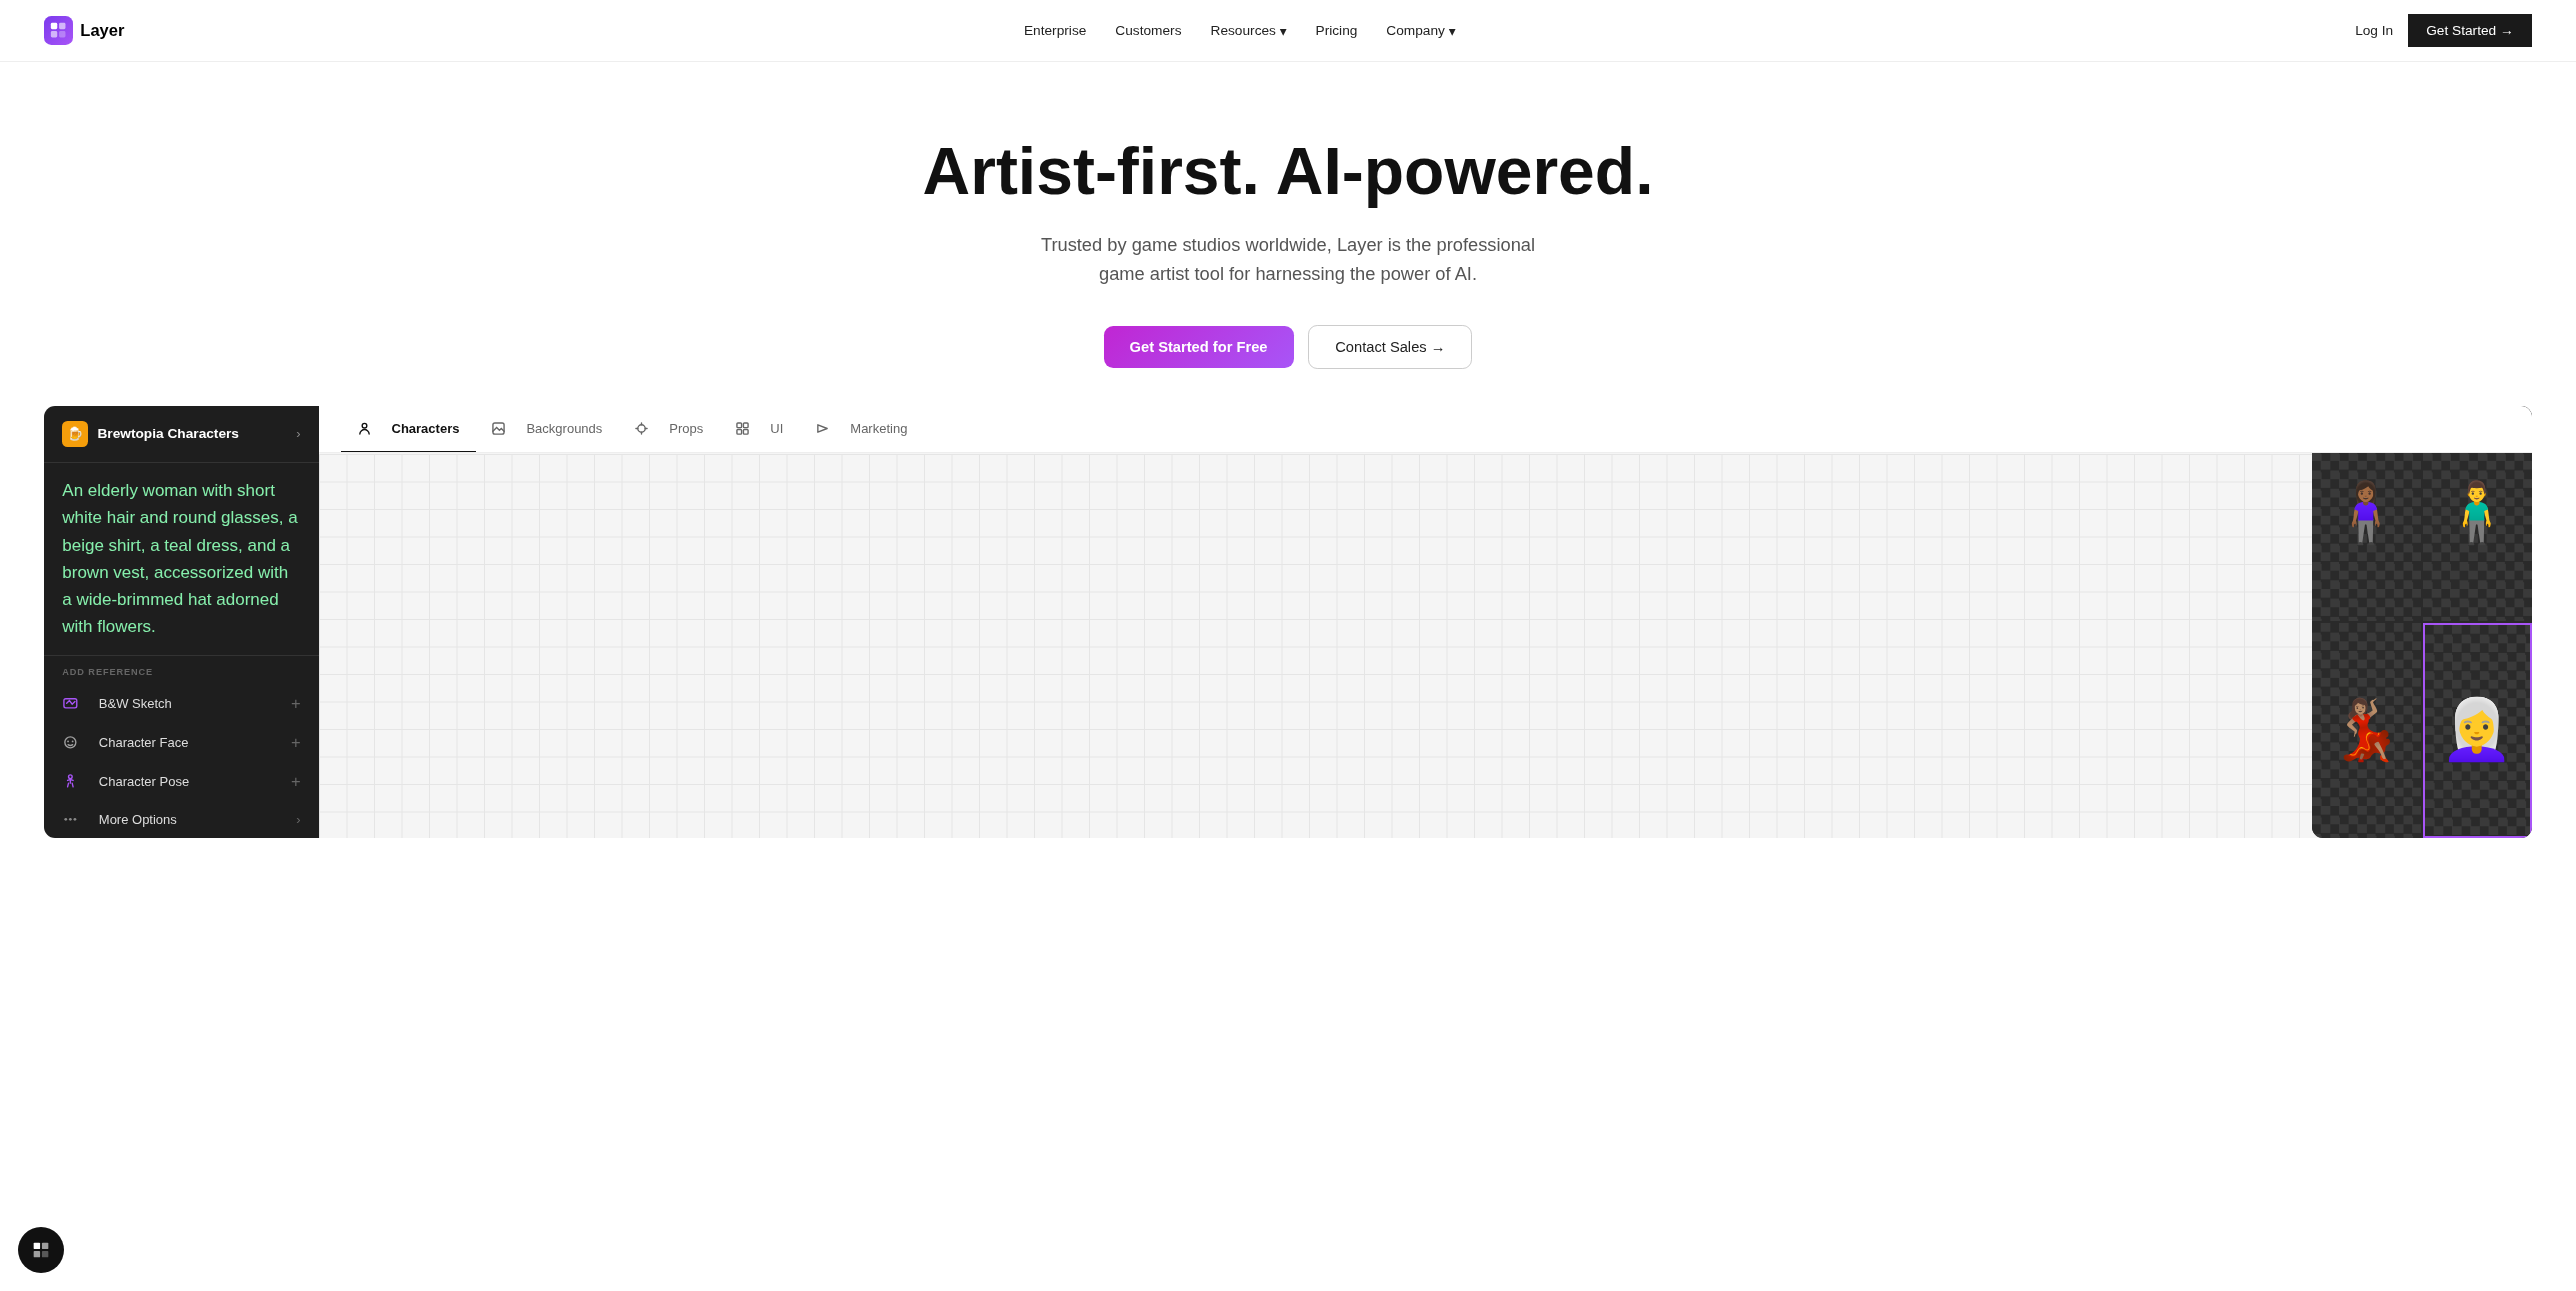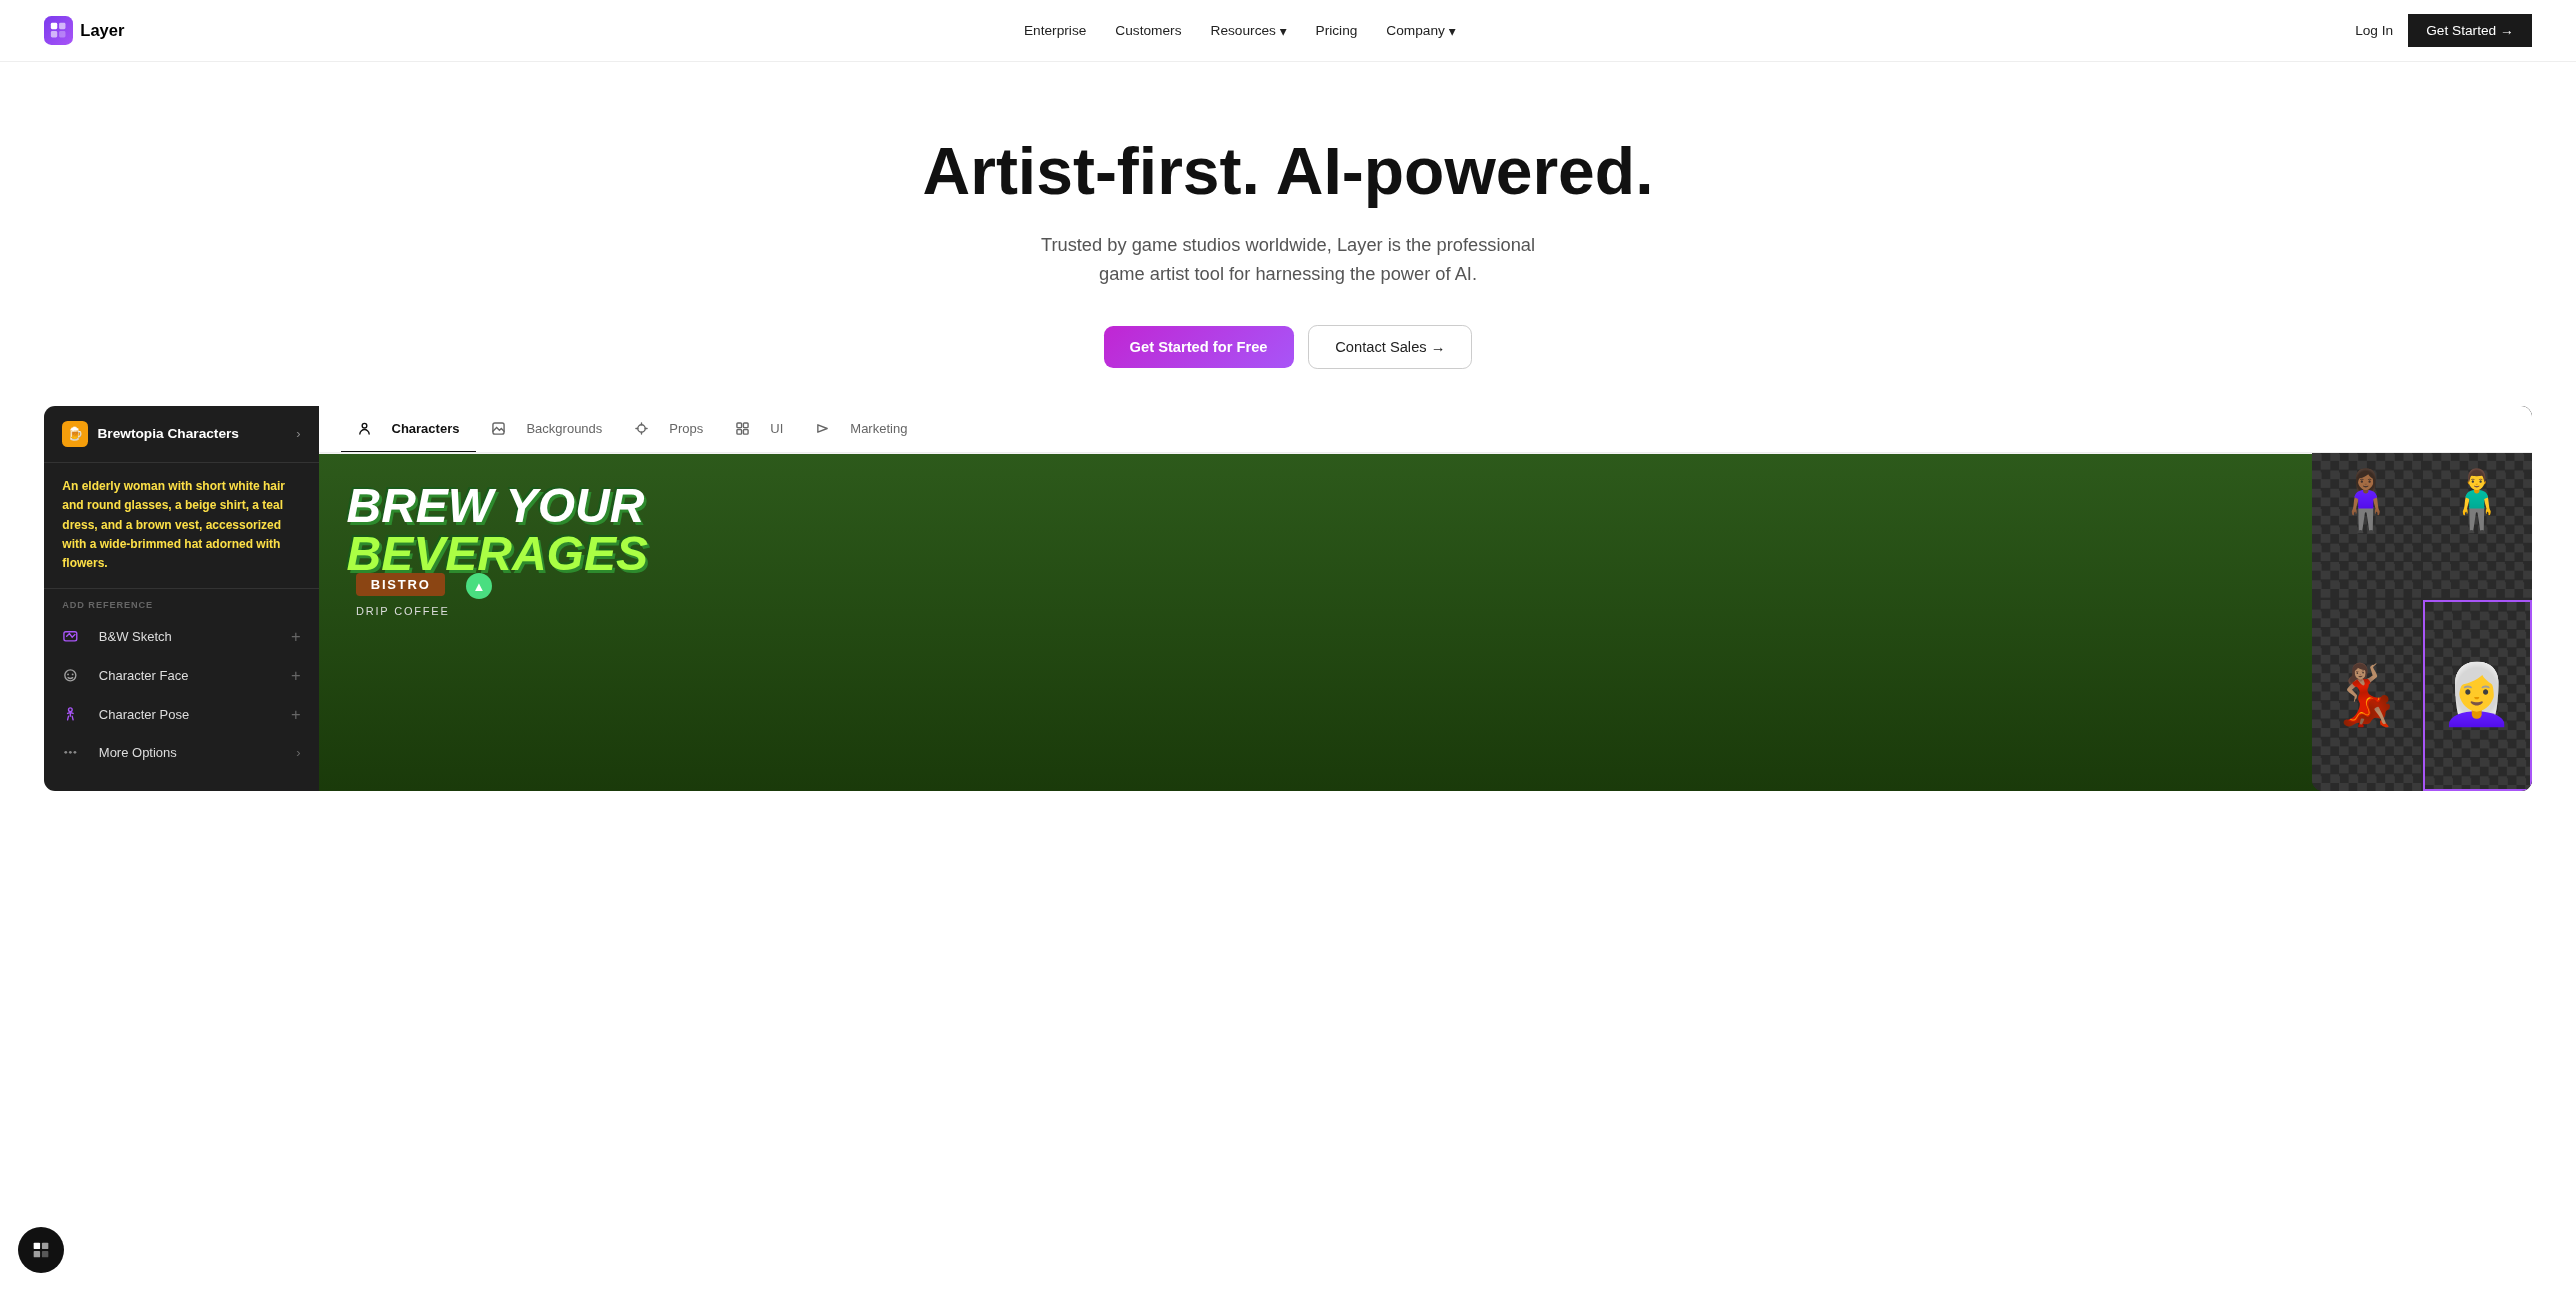--- a/index.html
+++ b/index.html
@@ -61,21 +61,21 @@
     }
     .sidebar-header-left { display: flex; align-items: center; gap: 9.2px; }
     .sidebar-project-icon {
       width: 26px; height: 26px; background: #f59e0b; border-radius: 5.5px;
       display: flex; align-items: center; justify-content: center; font-size: 13px;
     }
     .sidebar-title { font-size: 13.7px; font-weight: 600; }
     .sidebar-chevron { color: #888; font-size: 13px; }
 
     .sidebar-description {
-      padding: 14.7px 18.3px; font-size: 12px; color: #fde047; line-height: 1.6; border-bottom: 0.9px solid #333; font-weight: bold;
+      padding: 14.7px 18.3px; font-size: 17px; color: #86efac; line-height: 1.6; border-bottom: 0.9px solid #333;
     }
 
     .sidebar-section-label {
       padding: 11px 18.3px 7.3px; font-size: 9.2px; font-weight: 700; color: #666; letter-spacing: 0.9px; text-transform: uppercase;
     }
 
     .sidebar-item {
       display: flex; align-items: center; justify-content: space-between;
       padding: 10px 18.3px; cursor: pointer;
     }
@@ -315,30 +315,20 @@
         <span>UI</span>
       </div>
       <div class="tab-item">
         <svg width="13" height="13" viewBox="0 0 14 14" fill="none">
           <path d="M2 11 L2 3 L12 7 Z" stroke="currentColor" stroke-width="1.5" fill="none" stroke-linejoin="round"></path>
         </svg>
         <span>Marketing</span>
       </div>
     </div>
 
-    <div class="game-area">
-      <div class="game-title-text">
-        <span style="color:#fff;">BREW YOUR<br><span style="color:#aaff44;">BEVERAGES</span></span>
-      </div>
-      <div class="game-subtitle">BISTRO</div>
-      <div class="game-nav-arrow">▲</div>
-      <div class="game-coffee-label">DRIP COFFEE</div>
-
-      <div style="position:absolute;bottom:-9.2px;right:92px;font-size:110px;opacity:0.9;">👵</div>
-    </div>
   </div>
 
   <div class="right-panel">
     <div class="char-cell">
       <span class="char-emoji">🧍🏾‍♀️</span>
     </div>
     <div class="char-cell">
       <span class="char-emoji">🧍‍♂️</span>
     </div>
     <div class="char-cell">

